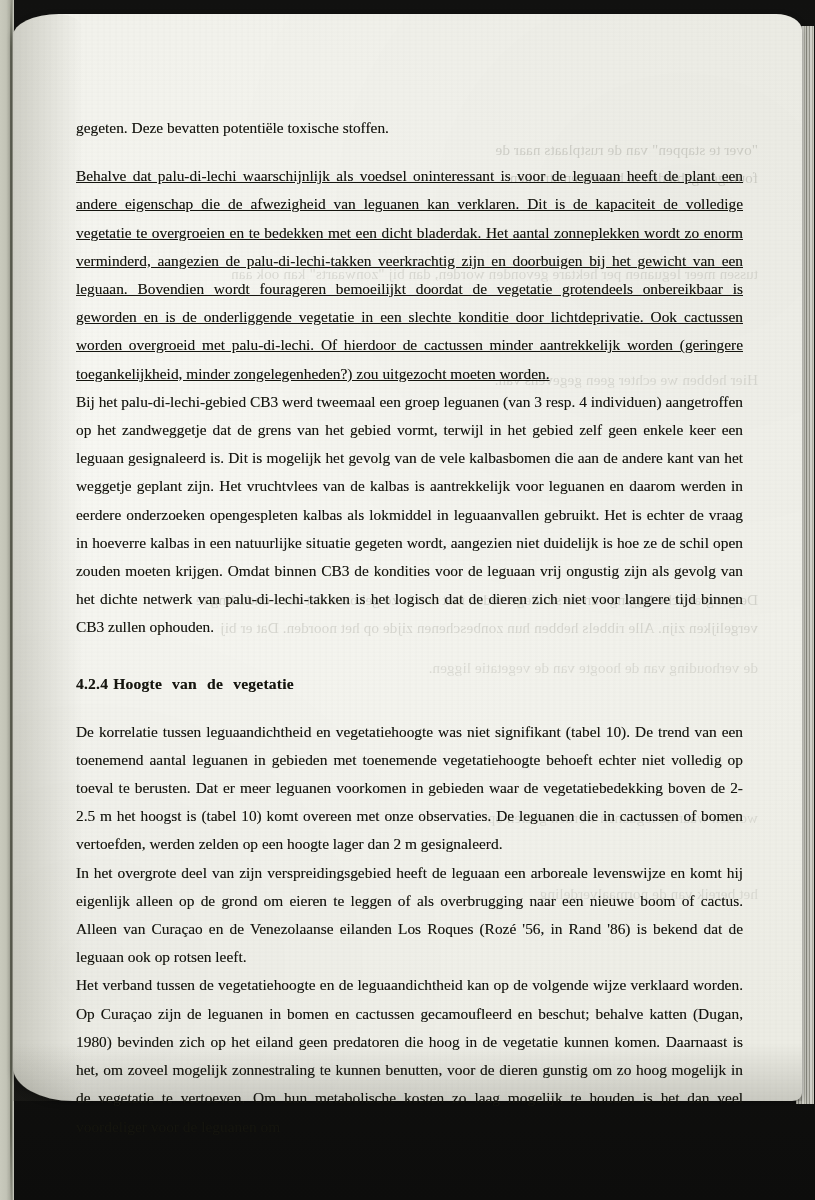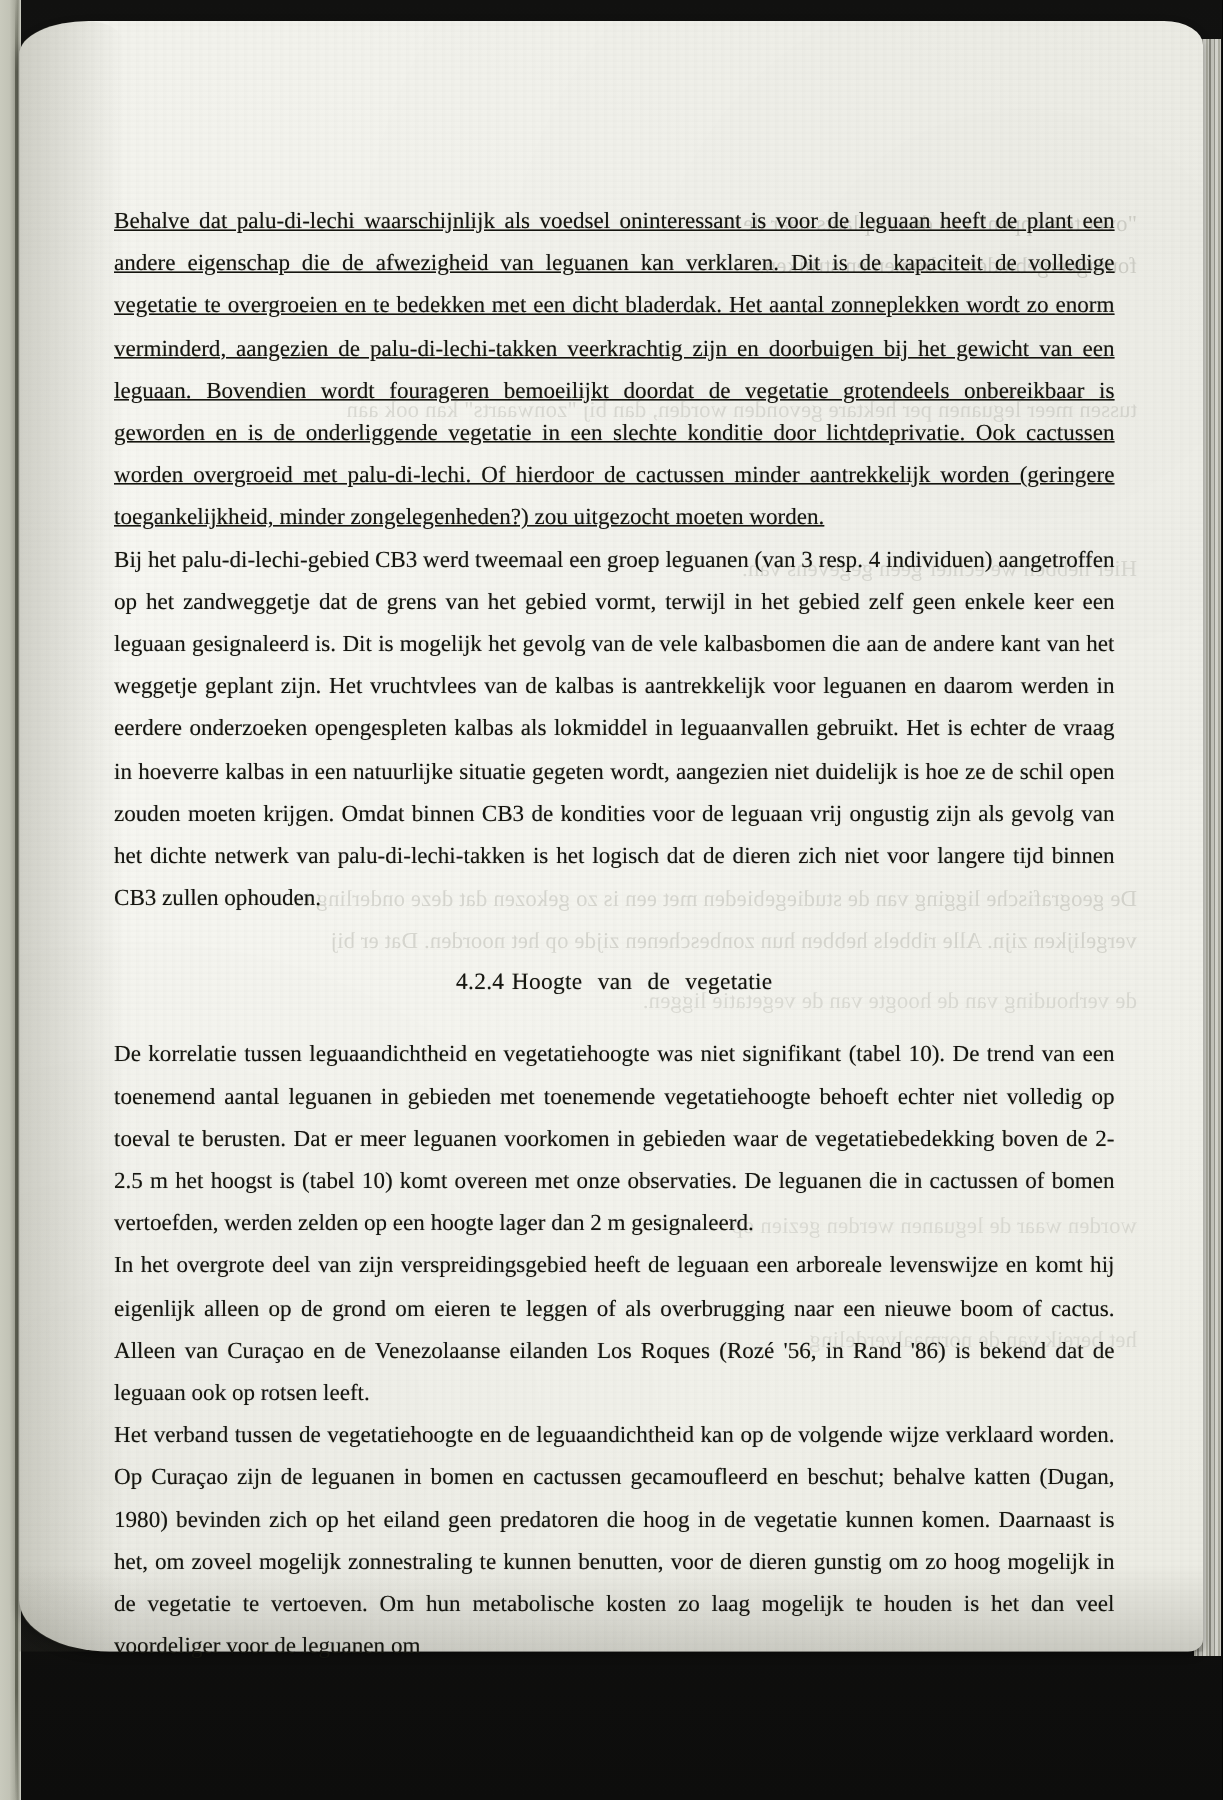--- a/index.html
+++ b/index.html
@@ -150,24 +150,24 @@
     margin: 0;
     text-indent: 0;
   }
   .p-indent { text-indent: 26px; }
   .p-gap { margin-top: 20px !important; text-decoration: underline; }
 
   h4.section-heading {
     margin: 30px 0 22px 0;
     font-size: 15.6px;
     line-height: 24px;
-    font-weight: normal;
+    font-weight: bold;
     word-spacing: 6px;
     letter-spacing: .2px;
-    text-align: center;
+    text-align: left;
   }
   h4.section-heading .num { word-spacing: 0; margin-right: 5px; }
 
   .ital { }
 
   .folio {
     position: absolute;
     left: 0;
     right: 0;
     top: 1052px;
@@ -217,20 +217,21 @@
     </div>
     <div class="showthrough" style="top:790px; opacity:.26">
       <div class="st-line">worden waar de leguanen werden gezien op</div>
     </div>
     <div class="showthrough" style="top:866px; opacity:.26">
       <div class="st-line">het bereik van de normaalverdeling</div>
     </div>
 
     <div class="textblock">
 
+      <p>gegeten. Deze bevatten potentiële toxische stoffen.</p>
 
       <p class="p-gap">Behalve dat palu-di-lechi waarschijnlijk als voedsel oninteressant is voor de leguaan heeft de plant een andere eigenschap die de afwezigheid van leguanen kan verklaren. Dit is de kapaciteit de volledige vegetatie te overgroeien en te bedekken met een dicht bladerdak. Het aantal zonneplekken wordt zo enorm verminderd, aangezien de palu-di-lechi-takken veerkrachtig zijn en doorbuigen bij het gewicht van een leguaan. Bovendien wordt fourageren bemoeilijkt doordat de vegetatie grotendeels onbereikbaar is geworden en is de onderliggende vegetatie in een slechte konditie door lichtdeprivatie. Ook cactussen worden overgroeid met palu-di-lechi. Of hierdoor de cactussen minder aantrekkelijk worden (geringere toegankelijkheid, minder zongelegenheden?) zou uitgezocht moeten worden.</p>
 
       <p class="p-indent">Bij het palu-di-lechi-gebied CB3 werd tweemaal een groep leguanen (van 3 resp. 4 individuen) aangetroffen op het zandweggetje dat de grens van het gebied vormt, terwijl in het gebied zelf geen enkele keer een leguaan gesignaleerd is. Dit is mogelijk het gevolg van de vele kalbasbomen die aan de andere kant van het weggetje geplant zijn. Het vruchtvlees van de kalbas is aantrekkelijk voor leguanen en daarom werden in eerdere onderzoeken opengespleten kalbas als lokmiddel in leguaanvallen gebruikt. Het is echter de vraag in hoeverre kalbas in een natuurlijke situatie gegeten wordt, aangezien niet duidelijk is hoe ze de schil open zouden moeten krijgen. Omdat binnen CB3 de kondities voor de leguaan vrij ongustig zijn als gevolg van het dichte netwerk van palu-di-lechi-takken is het logisch dat de dieren zich niet voor langere tijd binnen CB3 zullen ophouden.</p>
 
       <h4 class="section-heading">
         <span class="num">4.2.4</span><span>Hoogte van de vegetatie</span>
       </h4>
 
       <p>De korrelatie tussen leguaandichtheid en vegetatiehoogte was niet signifikant (tabel 10). De trend van een toenemend aantal leguanen in gebieden met toenemende vegetatiehoogte  behoeft echter niet volledig op toeval te berusten. Dat er meer leguanen voorkomen in gebieden waar de vegetatiebedekking boven de 2-2.5 m het hoogst is (tabel 10) komt overeen met onze observaties. De leguanen die in cactussen of bomen vertoefden, werden zelden op een hoogte lager dan 2 m gesignaleerd.</p>

